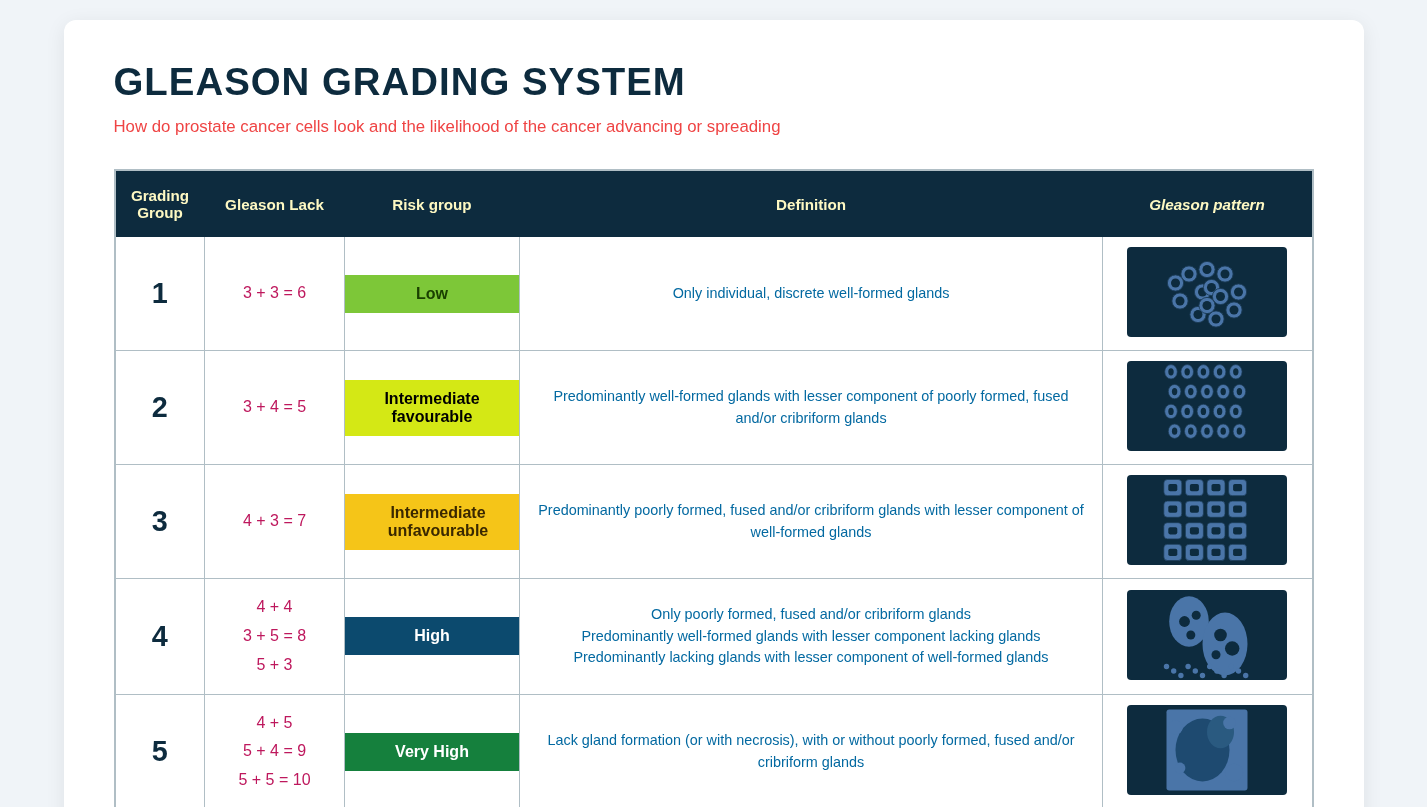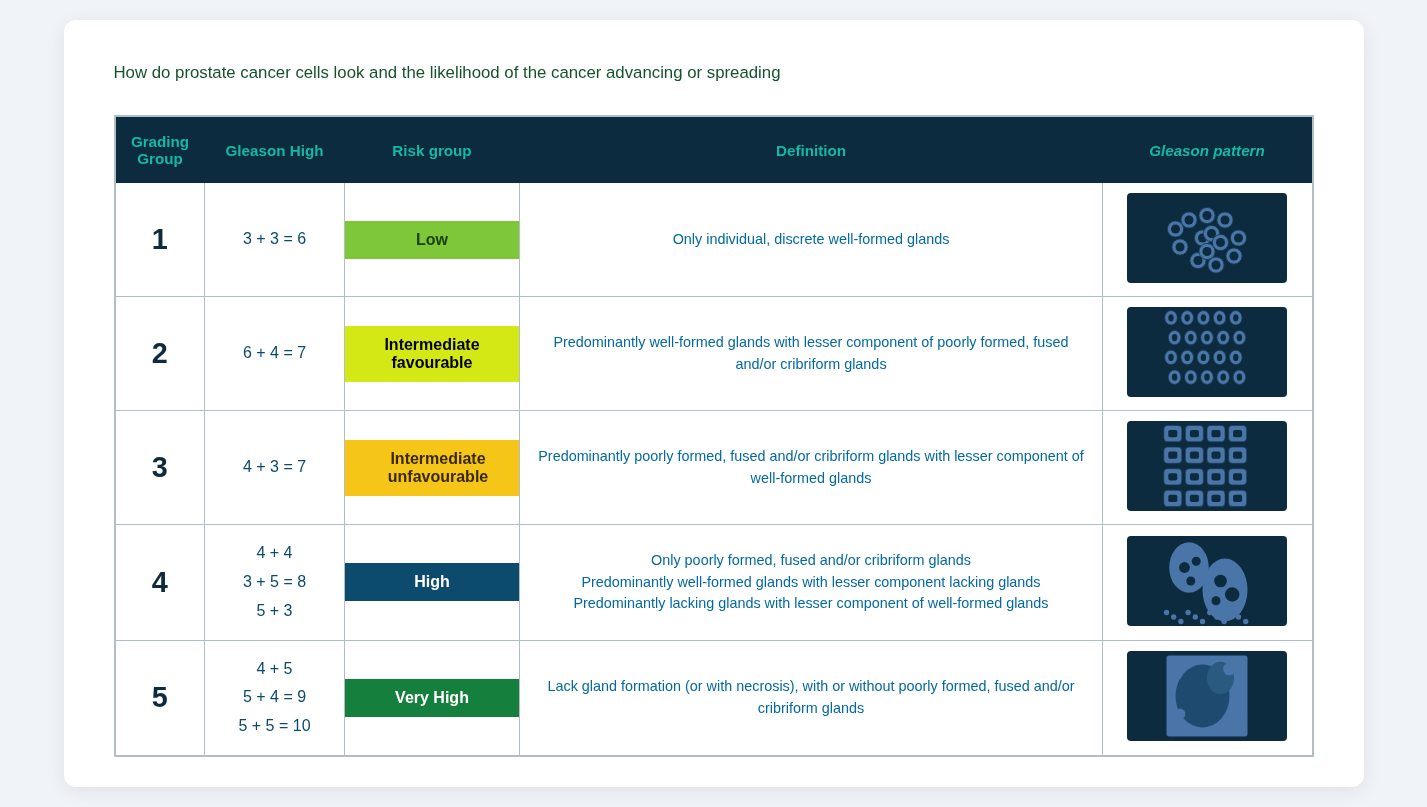--- a/index.html
+++ b/index.html
@@ -27,35 +27,35 @@
       font-size: 2.4rem;
       font-weight: 900;
       color: #0d2b3e;
       text-transform: uppercase;
       letter-spacing: 1px;
       margin-bottom: 10px;
     }
 
     .subtitle {
       font-size: 1.05rem;
-      color: #14532d;
+      color: #ef4444;
       margin-bottom: 30px;
       line-height: 1.5;
       max-width: 680px;
     }
 
     table {
       width: 100%;
       border-collapse: collapse;
       border: 2px solid #b0bec5;
     }
 
     thead tr {
       background-color: #0d2b3e;
-      color: #14b8a6;
+      color: #fef9c3;
     }
 
     thead th {
       padding: 16px 12px;
       font-size: 0.95rem;
       font-weight: 700;
       text-align: center;
     }
 
     thead th.col-grading { width: 90px; }
@@ -82,21 +82,21 @@
     }
 
     .grading-num {
       font-size: 1.8rem;
       font-weight: 700;
       color: #0d2b3e;
     }
 
     .score-text {
       font-size: 1rem;
-      color: #0c4a6e;
+      color: #be185d;
       line-height: 1.8;
     }
 
     .risk-badge {
       display: block;
       width: 100%;
       height: 100%;
       padding: 10px 8px;
       font-weight: 800;
       font-size: 1rem;
@@ -120,27 +120,28 @@
     }
 
     .pattern-cell {
       padding: 10px 16px;
     }
   </style>
 </head>
 <body>
 
 <div class="card">
+  <h1 class="title">GLEASON GRADING SYSTEM</h1>
   <p class="subtitle">How do prostate cancer cells look and the likelihood of the cancer advancing or spreading</p>
 
   <table>
     <thead>
       <tr>
         <th class="col-grading">Grading Group</th>
-        <th class="col-score">Gleason High</th>
+        <th class="col-score">Gleason Lack</th>
         <th class="col-risk">Risk group</th>
         <th class="col-definition">Definition</th>
         <th class="col-pattern">Gleason pattern</th>
       </tr>
     </thead>
     <tbody id="table-body">
     <tr>
           <td><span class="grading-num">1</span></td>
           <td><span class="score-text">3 + 3 = 6</span></td>
           <td class="risk-cell">
@@ -171,21 +172,21 @@
               <circle cx="55" cy="45" r="9" fill="#4a75a8" stroke="#1a3a55" stroke-width="1"></circle>
               <circle cx="55" cy="45" r="5" fill="#0d2b3e"></circle>
               <circle cx="65" cy="55" r="9" fill="#4a75a8" stroke="#1a3a55" stroke-width="1"></circle>
               <circle cx="65" cy="55" r="5" fill="#0d2b3e"></circle>
               <circle cx="50" cy="65" r="9" fill="#4a75a8" stroke="#1a3a55" stroke-width="1"></circle>
               <circle cx="50" cy="65" r="5" fill="#0d2b3e"></circle>
             </svg></td>
         </tr>
         <tr>
           <td><span class="grading-num">2</span></td>
-          <td><span class="score-text">6 + 4 = 7</span></td>
+          <td><span class="score-text">3 + 4 = 5</span></td>
           <td class="risk-cell">
             <span class="risk-badge risk-int-fav">Intermediate favourable</span>
           </td>
           <td><span class="definition-text">Predominantly well-formed glands with lesser component of poorly formed, fused and/or cribriform glands</span></td>
           <td class="pattern-cell"><svg viewBox="0 0 100 100" xmlns="http://www.w3.org/2000/svg" style="background:#0d2b3e; border-radius:4px; width:160px; height:90px;">
               <ellipse cx="10" cy="12" rx="7" ry="8" fill="#4a75a8" stroke="#1a3a55" stroke-width="0.8"></ellipse>
               <ellipse cx="10" cy="12" rx="3" ry="4" fill="#0d2b3e"></ellipse>
               <ellipse cx="14" cy="34" rx="7" ry="8" fill="#4a75a8" stroke="#1a3a55" stroke-width="0.8"></ellipse>
               <ellipse cx="14" cy="34" rx="3" ry="4" fill="#0d2b3e"></ellipse>
               <ellipse cx="10" cy="56" rx="7" ry="8" fill="#4a75a8" stroke="#1a3a55" stroke-width="0.8"></ellipse>

